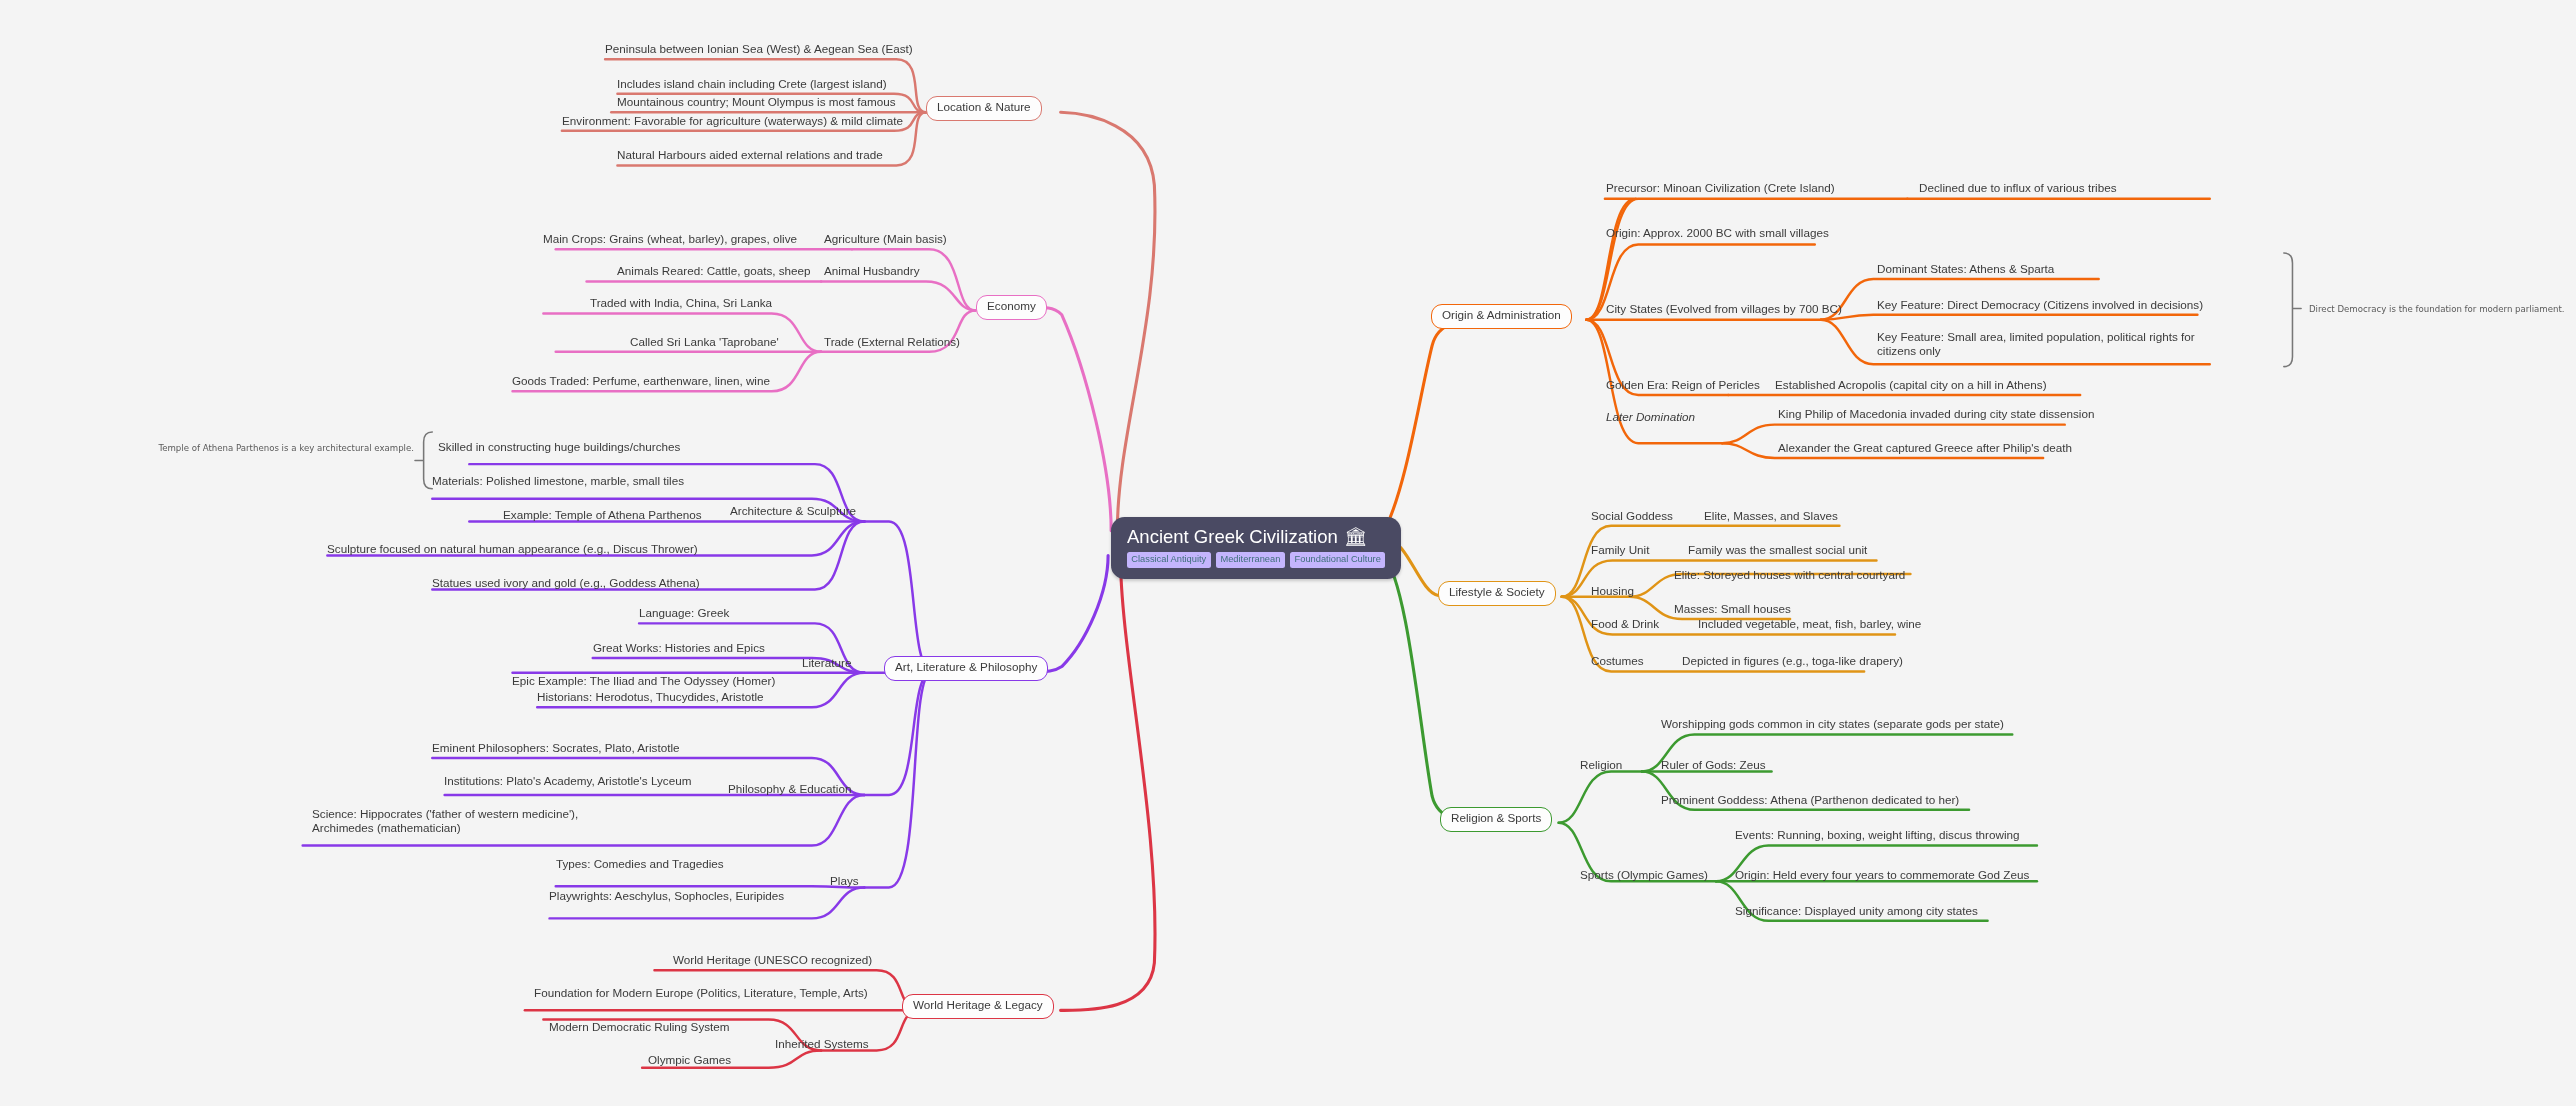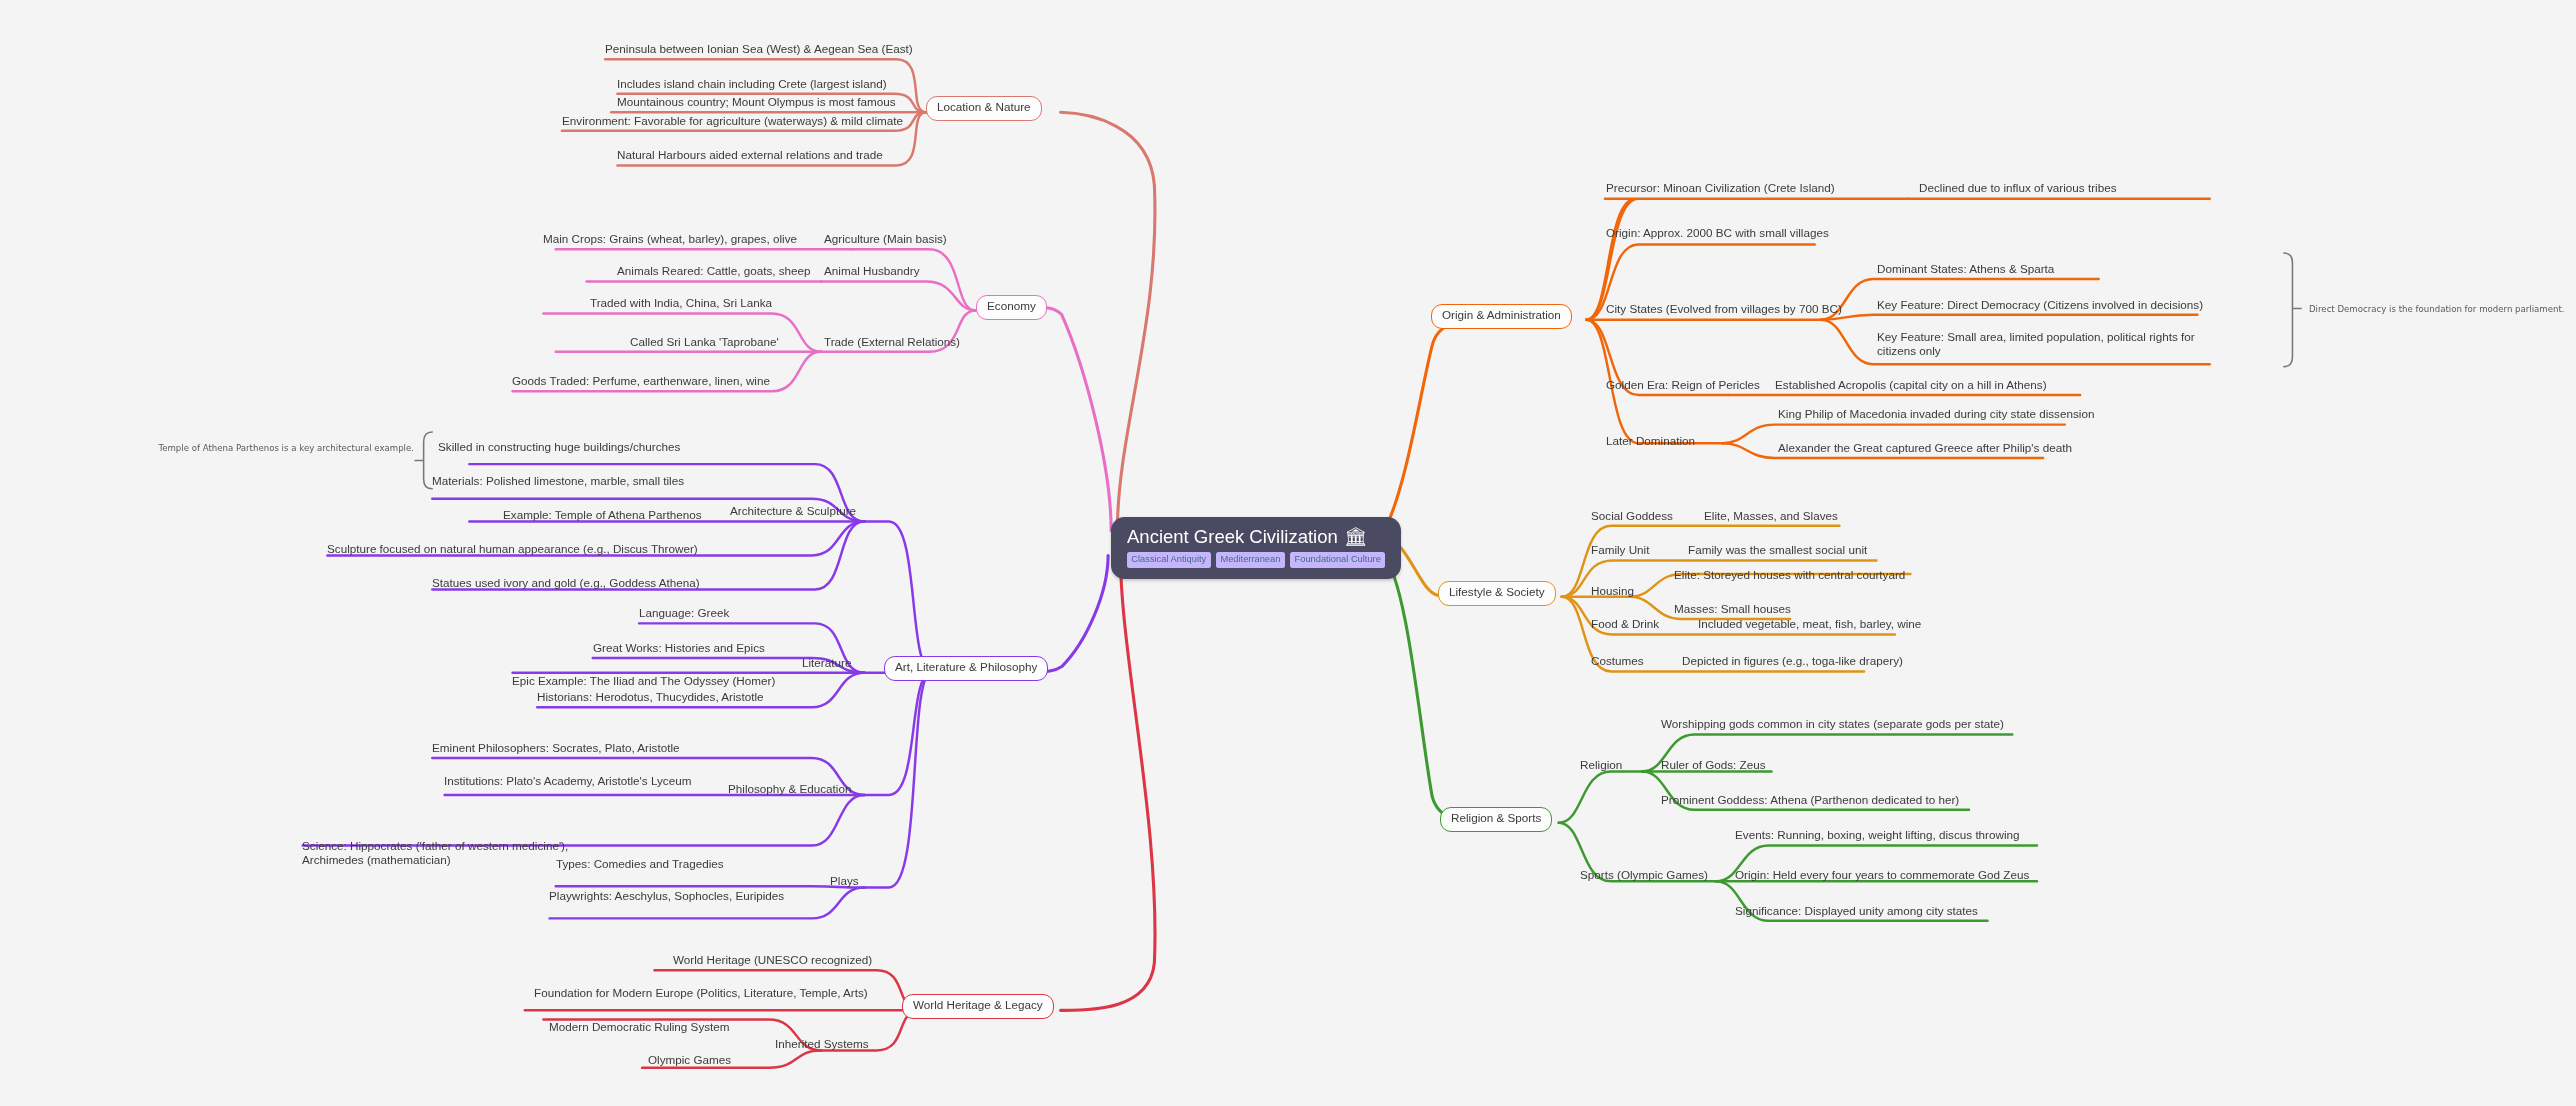--- a/index.html
+++ b/index.html
@@ -236,21 +236,21 @@
 
   <div class="lbl" style="left:802px;top:656px;">Literature</div>
   <div class="lbl" style="left:639px;top:606px;">Language: Greek</div>
   <div class="lbl" style="left:593px;top:641px;">Great Works: Histories and Epics</div>
   <div class="lbl" style="left:512px;top:674px;">Epic Example: The Iliad and The Odyssey (Homer)</div>
   <div class="lbl" style="left:537px;top:690px;">Historians: Herodotus, Thucydides, Aristotle</div>
 
   <div class="lbl" style="left:728px;top:782px;">Philosophy &amp; Education</div>
   <div class="lbl" style="left:432px;top:741px;">Eminent Philosophers: Socrates, Plato, Aristotle</div>
   <div class="lbl" style="left:444px;top:774px;">Institutions: Plato's Academy, Aristotle's Lyceum</div>
-  <div class="lbl wrap" style="left:302px;top:807px;width:290px;margin-top:32px;">Science: Hippocrates ('father of western medicine'), Archimedes (mathematician)</div>
+  <div class="lbl wrap" style="left:312px;top:807px;width:290px;">Science: Hippocrates ('father of western medicine'), Archimedes (mathematician)</div>
 
   <div class="lbl" style="left:830px;top:874px;">Plays</div>
   <div class="lbl" style="left:556px;top:857px;">Types: Comedies and Tragedies</div>
   <div class="lbl" style="left:549px;top:889px;">Playwrights: Aeschylus, Sophocles, Euripides</div>
 
   <div class="lbl" style="left:673px;top:953px;">World Heritage (UNESCO recognized)</div>
   <div class="lbl" style="left:534px;top:986px;">Foundation for Modern Europe (Politics, Literature, Temple, Arts)</div>
   <div class="lbl" style="left:775px;top:1037px;">Inherited Systems</div>
   <div class="lbl" style="left:549px;top:1020px;">Modern Democratic Ruling System</div>
   <div class="lbl" style="left:648px;top:1053px;">Olympic Games</div>
@@ -258,21 +258,21 @@
   <div class="lbl" style="left:1606px;top:181px;">Precursor: Minoan Civilization (Crete Island)</div>
   <div class="lbl" style="left:1919px;top:181px;">Declined due to influx of various tribes</div>
   <div class="lbl" style="left:1606px;top:226px;">Origin: Approx. 2000 BC with small villages</div>
   <div class="lbl" style="left:1606px;top:302px;">City States (Evolved from villages by 700 BC)</div>
   <div class="lbl" style="left:1877px;top:262px;">Dominant States: Athens &amp; Sparta</div>
   <div class="lbl" style="left:1877px;top:298px;">Key Feature: Direct Democracy (Citizens involved in decisions)</div>
   <div class="note" style="left:2309px;top:304px;">Direct Democracy is the foundation for modern parliament.</div>
   <div class="lbl wrap" style="left:1877px;top:330px;width:346px;">Key Feature: Small area, limited population, political rights for citizens only</div>
   <div class="lbl" style="left:1606px;top:378px;">Golden Era: Reign of Pericles</div>
   <div class="lbl" style="left:1775px;top:378px;">Established Acropolis (capital city on a hill in Athens)</div>
-  <div class="lbl" style="left:1606px;top:434px;">Later Domination</div>
+  <div class="lbl" style="left:1606px;top:410px;font-style:italic;">Later Domination</div>
   <div class="lbl" style="left:1778px;top:407px;">King Philip of Macedonia invaded during city state dissension</div>
   <div class="lbl" style="left:1778px;top:441px;">Alexander the Great captured Greece after Philip's death</div>
 
   <div class="lbl" style="left:1591px;top:509px;">Social Goddess</div>
   <div class="lbl" style="left:1704px;top:509px;">Elite, Masses, and Slaves</div>
   <div class="lbl" style="left:1591px;top:543px;">Family Unit</div>
   <div class="lbl" style="left:1688px;top:543px;">Family was the smallest social unit</div>
   <div class="lbl" style="left:1591px;top:584px;">Housing</div>
   <div class="lbl" style="left:1674px;top:568px;">Elite: Storeyed houses with central courtyard</div>
   <div class="lbl" style="left:1674px;top:602px;">Masses: Small houses</div>

